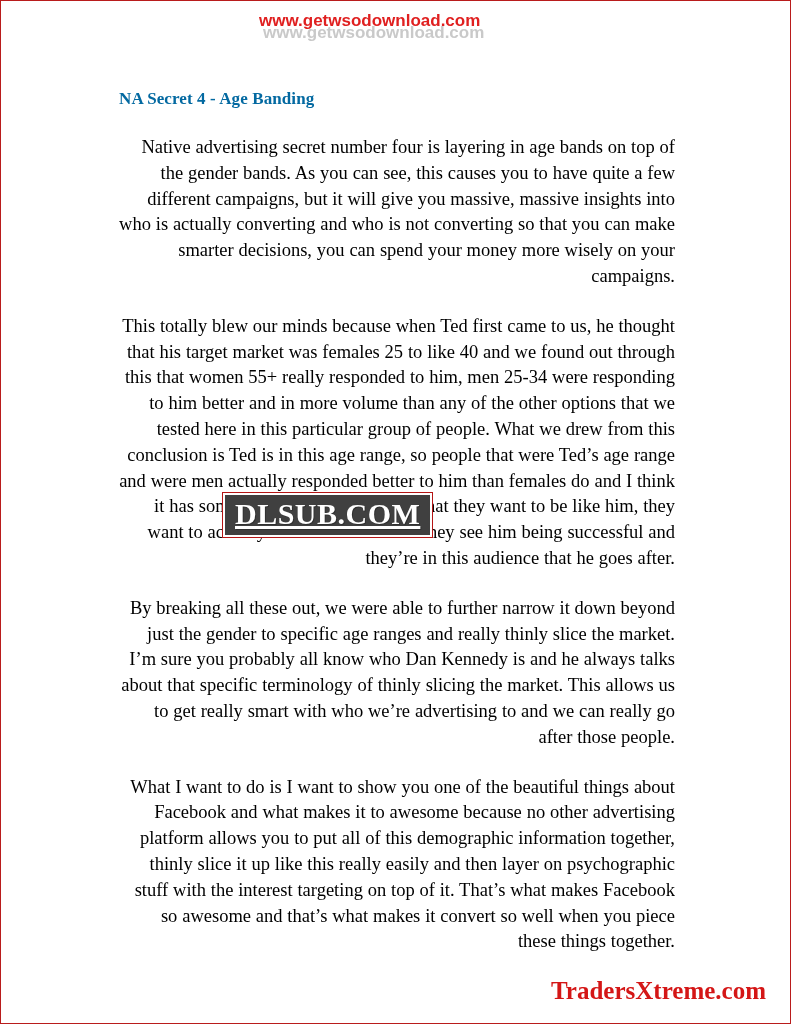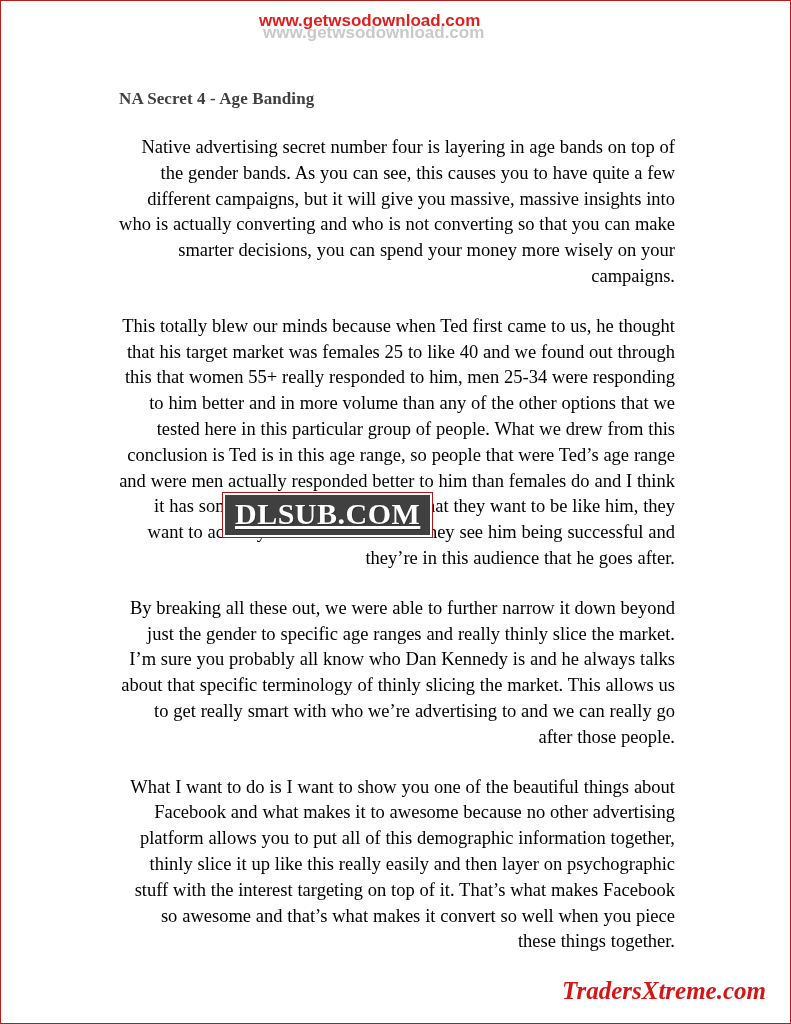--- a/index.html
+++ b/index.html
@@ -55,21 +55,21 @@
   
   .doc {
     position: absolute;
     left: 118px;
     top: 88px;
     width: 556px;
   }
   .doc-title {
     font-size: 17px;
     font-weight: bold;
-    color: #404040;
+    color: #0369a1;
     margin: 0 0 26px 0;
     letter-spacing: 0.1px;
   }
   .doc p {
     font-size: 18.5px;
     line-height: 25.8px;
     color: #000000;
     margin: 0 0 24px 0;
     text-align: right;
     word-spacing: 0.2px;
@@ -98,21 +98,20 @@
   
   .wm-bottom {
     position: absolute;
     right: 24px;
     bottom: 18px;
     font-family: "Liberation Serif", serif;
     font-size: 25px;
     font-weight: bold;
     color: #d41616;
     white-space: nowrap;
-    font-style: italic;
   }
 </style>
 </head>
 <body>
 
 <div class="page">
 
   <div class="wm-top-left-ghost">www.getwsodownload.com</div>
   <div class="wm-top-left">www.getwsodownload.com</div>
 

